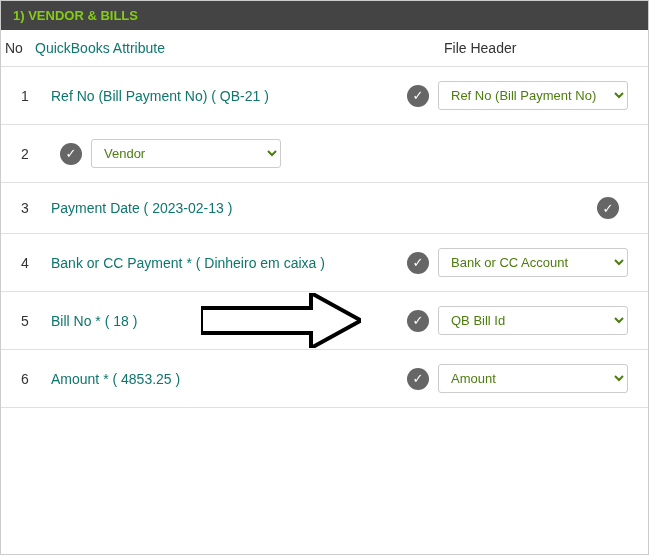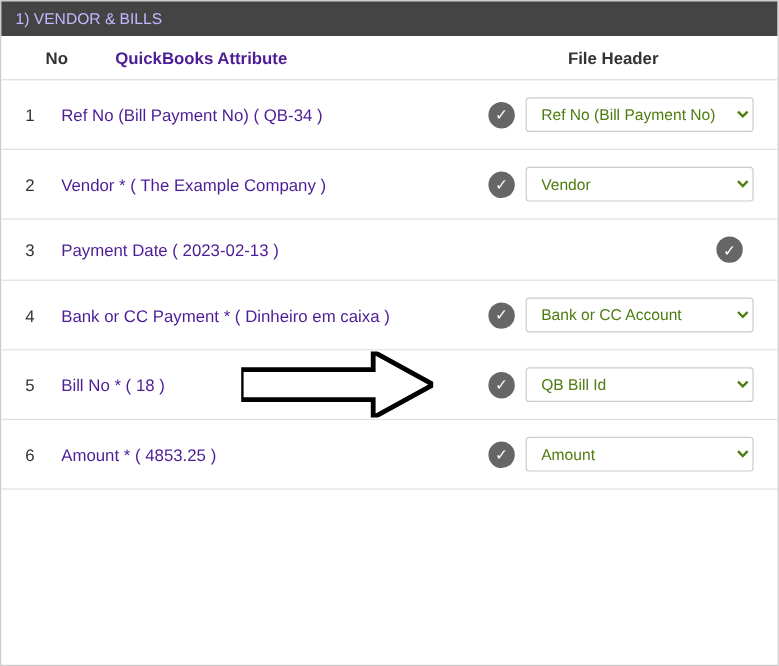--- a/index.html
+++ b/index.html
@@ -6,52 +6,51 @@
     body {
       font-family: Arial, sans-serif;
       font-size: 14px;
       background: #fff;
       width: 649px;
       min-height: 555px;
       border: 1px solid #ccc;
     }
     .header-bar {
       background: #444;
-      color: #c4b5fd;
+      color: #84cc16;
       font-size: 13px;
-      font-weight: normal;
+      font-weight: bold;
       padding: 7px 12px;
     }
     .table-header {
       display: flex;
-      padding: 10px 37px;
+      padding: 10px 4px;
       border-bottom: 1px solid #ddd;
-      font-weight: bold;
+      font-weight: normal;
       font-size: 14px;
       color: #333;
-      gap: 28px;
     }
     .table-header .col-no { width: 30px; }
     .table-header .col-attr { flex: 1; }
-    .table-header .col-file { width: 200px; text-align: center; }
+    .table-header .col-file { width: 200px; }
     .table-row {
       display: flex;
       align-items: center;
       padding: 14px 20px;
       border-bottom: 1px solid #e0e0e0;
       position: relative;
     }
     .col-no {
       width: 30px;
       color: #333;
       font-size: 14px;
     }
     .col-attr {
       flex: 1;
-      color: #4c1d95;
+      color: #0f766e;
       font-size: 14px;
     }
     .col-check {
       width: 40px;
       display: flex;
       align-items: center;
       justify-content: center;
     }
     .check-icon {
       width: 22px;
@@ -100,32 +99,31 @@
 <div class="table-header">
   <div class="col-no">No</div>
   <div class="col-attr">QuickBooks Attribute</div>
   <div class="col-file">File Header</div>
 </div>
 
 <div id="table-body">
     <div class="table-row">
 
     <div class="col-no">1</div>
-    <div class="col-attr">Ref No (Bill Payment No) ( QB-34 )</div>
+    <div class="col-attr">Ref No (Bill Payment No) ( QB-21 )</div>
     <div class="col-check">
       <div class="check-icon">✓</div>
     </div>
     <div class="col-select">
       <select><option value="Ref No (Bill Payment No)" selected="">Ref No (Bill Payment No)</option><option value="Vendor">Vendor</option><option value="Payment Date">Payment Date</option><option value="Bank or CC Account">Bank or CC Account</option><option value="QB Bill Id">QB Bill Id</option><option value="Amount">Amount</option></select>
     </div>
   </div>
     <div class="table-row">
 
     <div class="col-no">2</div>
-    <div class="col-attr">Vendor * ( The Example Company )</div>
     <div class="col-check">
       <div class="check-icon">✓</div>
     </div>
     <div class="col-select">
       <select><option value="Ref No (Bill Payment No)">Ref No (Bill Payment No)</option><option value="Vendor" selected="">Vendor</option><option value="Payment Date">Payment Date</option><option value="Bank or CC Account">Bank or CC Account</option><option value="QB Bill Id">QB Bill Id</option><option value="Amount">Amount</option></select>
     </div>
   </div>
     <div class="table-row">
 
     <div class="col-no">3</div>

